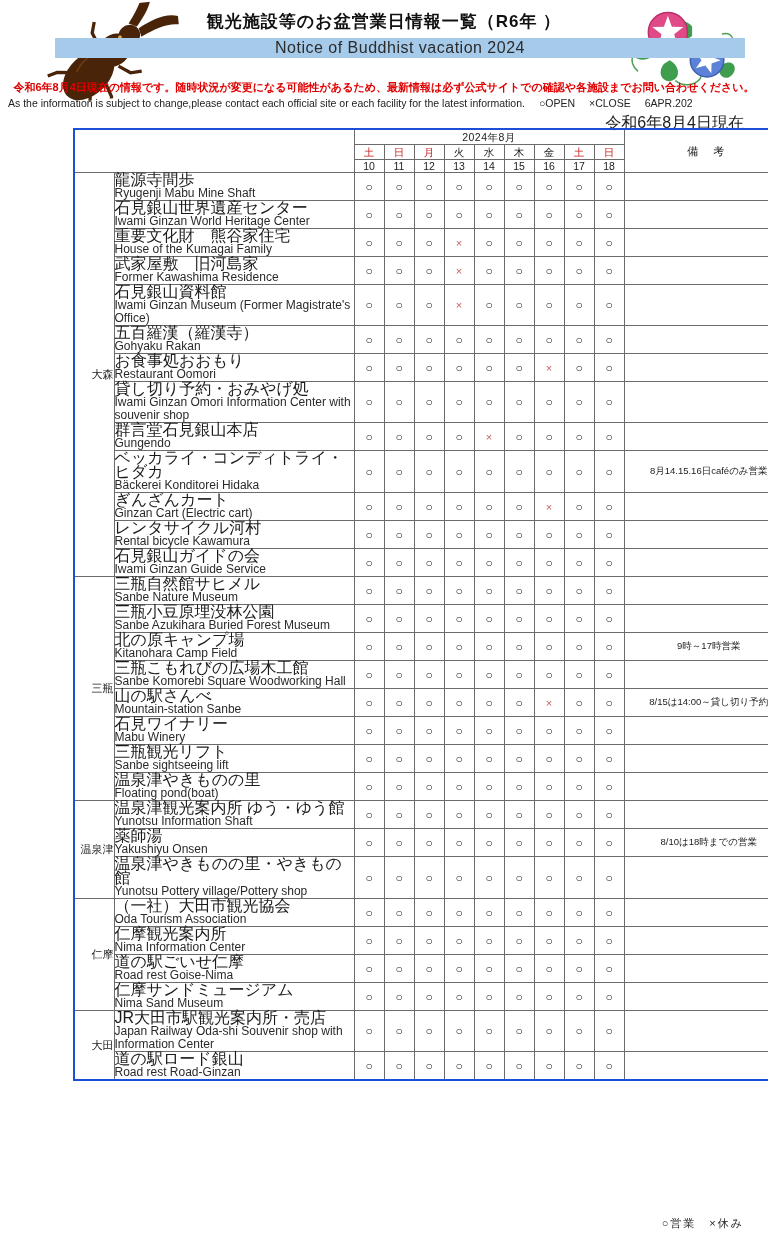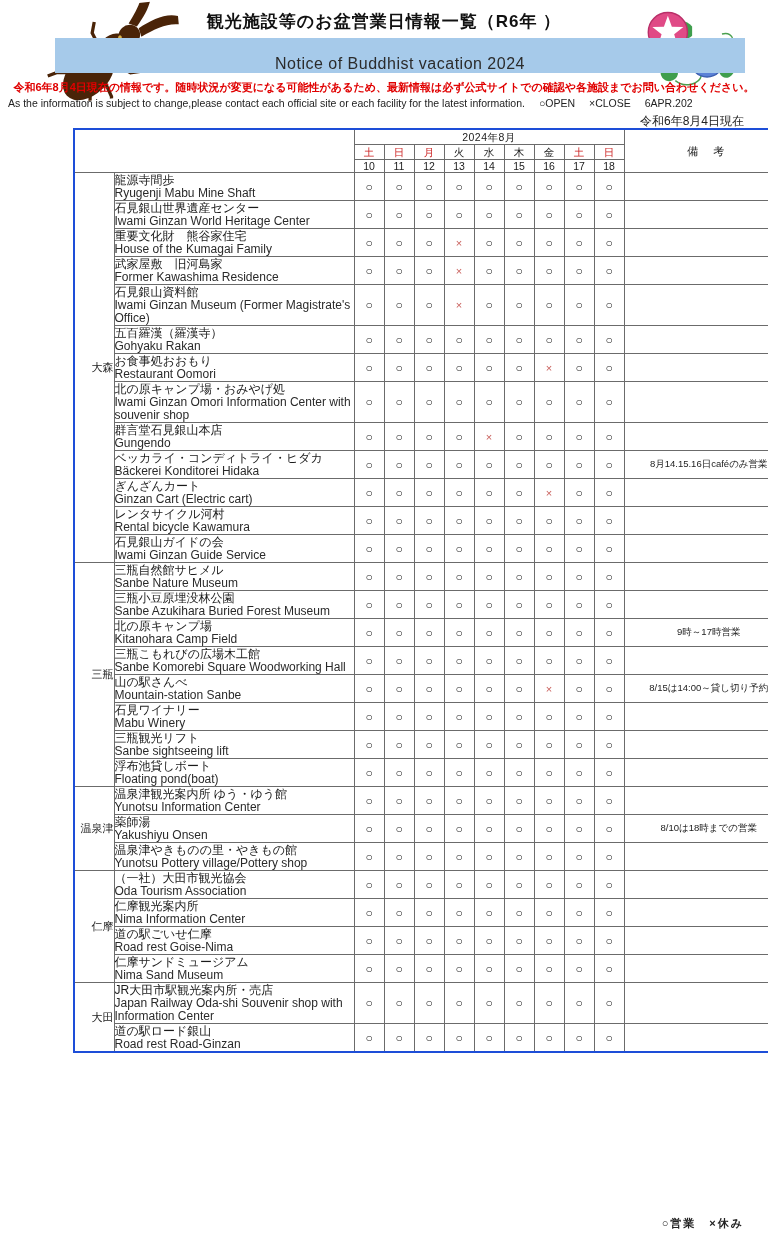--- a/index.html
+++ b/index.html
@@ -5,39 +5,39 @@
   html,body{margin:0;padding:0;}
   body{
     width:768px;height:1241px;overflow:hidden;position:relative;background:#fff;
     font-family:"Liberation Sans","DejaVu Sans",sans-serif;color:#1a1a1a;
   }
   .title{
     position:absolute;top:10px;left:0;width:768px;text-align:center;
     font-size:17px;font-weight:bold;letter-spacing:1px;color:#111;
   }
   .banner{
-    position:absolute;top:38px;left:55px;width:690px;height:35px;
+    position:absolute;top:38px;left:55px;width:690px;height:20px;
     background:var(--banner-blue,#a6caea);
-    display:flex;align-items:flex-end;justify-content:center;
+    display:flex;align-items:center;justify-content:center;
     font-size:16px;color:#2b2b2b;letter-spacing:.5px;
   }
   .deco{position:absolute;pointer-events:none;}
   .beetle{left:30px;top:6px;transform:rotate(-6deg);}
   .flowers{right:26px;top:6px;}
   .notice-jp{
     position:absolute;top:80px;left:0;width:768px;text-align:center;
     font-size:11px;font-weight:bold;color:var(--red-text,#e00000);
     white-space:nowrap;letter-spacing:0px;
   }
   .notice-en{
     position:absolute;top:97px;left:8px;width:800px;font-size:10.5px;color:#222;
     white-space:nowrap;display:flex;gap:14px;
   }
   .as-of{
-    position:absolute;top:113px;right:24px;font-size:12px;color:#222;
+    position:absolute;top:113px;right:24px;font-size:16px;color:#222;
   }
   table.sched{
     position:absolute;top:128px;left:25px;width:720px;
     border-collapse:collapse;table-layout:fixed;
     border:2px solid #1d4ed8;
     margin-left:48px;
   }
   table.sched th,table.sched td{
     border:1px solid #6b6b6b;padding:0;margin:0;
   }
@@ -46,32 +46,32 @@
   th.remarks-h{font-size:11px;letter-spacing:6px;}
   th.wd,td.dt{width:30px;font-size:10.5px;text-align:center;}
   th.wd.red{color:var(--weekend-red,#cc2020);}
   td.region{
     width:40px;text-align:right;font-size:11px;color:#222;vertical-align:middle;
     letter-spacing:0px;
   }
   td.facility{
     width:240px;vertical-align:middle;padding:2px 4px;
   }
-  td.facility .jp{font-size:12px;line-height:14px;color:#1a1a1a;}
+  td.facility .jp{font-size:16px;line-height:14px;color:#1a1a1a;}
   td.facility .en{font-size:12px;line-height:13px;color:#2a2a2a;}
   td.day{
     width:30px;text-align:center;font-size:12px;color:#222;vertical-align:middle;
   }
   td.day.closed{color:var(--close-red,#c9605c);font-size:11px;}
   td.remark{
     width:170px;text-align:center;font-size:9.5px;color:#222;vertical-align:middle;
     padding:0 2px;
   }
   .footer-legend{
-    position:absolute;top:1216px;right:24px;font-size:11px;color:#222;letter-spacing:2px;font-weight:bold;
+    position:absolute;top:1216px;right:24px;font-size:11px;color:#222;letter-spacing:2px;
   }
 </style>
 </head>
 <body style="--banner-blue: #a6caea; --red-text: #e00000; --weekend-red: #cc2020; --close-red: #c9605c;">
 
 <div class="deco beetle">
   <svg width="165" height="92" viewBox="0 0 120 70">
     <g transform="rotate(-38 60 35)" fill="#4a2408" stroke="#4a2408">
 
       <path d="M28,26 l-9,-9 l-7,-3" fill="none" stroke-width="2.5"></path>
@@ -293,21 +293,21 @@
         <td class="day">○</td>
         <td class="day">○</td>
         <td class="day">○</td>
         <td class="day closed">×</td>
         <td class="day">○</td>
         <td class="day">○</td>
         <td class="remark"></td>
       </tr>
       <tr>
         <td class="facility">
-          <div class="jp">北の原キャンプ場・おみやげ処</div>
+          <div class="jp">貸し切り予約・おみやげ処</div>
           <div class="en">Iwami Ginzan Omori Information Center with souvenir shop</div>
         </td>
         <td class="day">○</td>
         <td class="day">○</td>
         <td class="day">○</td>
         <td class="day">○</td>
         <td class="day">○</td>
         <td class="day">○</td>
         <td class="day">○</td>
         <td class="day">○</td>
@@ -502,39 +502,39 @@
         <td class="day">○</td>
         <td class="day">○</td>
         <td class="day">○</td>
         <td class="day">○</td>
         <td class="day">○</td>
         <td class="day">○</td>
         <td class="remark"></td>
       </tr>
       <tr>
         <td class="facility">
-          <div class="jp">浮布池貸しボート</div>
+          <div class="jp">温泉津やきものの里</div>
           <div class="en">Floating pond(boat)</div>
         </td>
         <td class="day">○</td>
         <td class="day">○</td>
         <td class="day">○</td>
         <td class="day">○</td>
         <td class="day">○</td>
         <td class="day">○</td>
         <td class="day">○</td>
         <td class="day">○</td>
         <td class="day">○</td>
         <td class="remark"></td>
       </tr>
       <tr>
         <td class="region" rowspan="3">温泉津</td>
         <td class="facility">
           <div class="jp">温泉津観光案内所 ゆう・ゆう館</div>
-          <div class="en">Yunotsu Information Center</div>
+          <div class="en">Yunotsu Information Shaft</div>
         </td>
         <td class="day">○</td>
         <td class="day">○</td>
         <td class="day">○</td>
         <td class="day">○</td>
         <td class="day">○</td>
         <td class="day">○</td>
         <td class="day">○</td>
         <td class="day">○</td>
         <td class="day">○</td>

